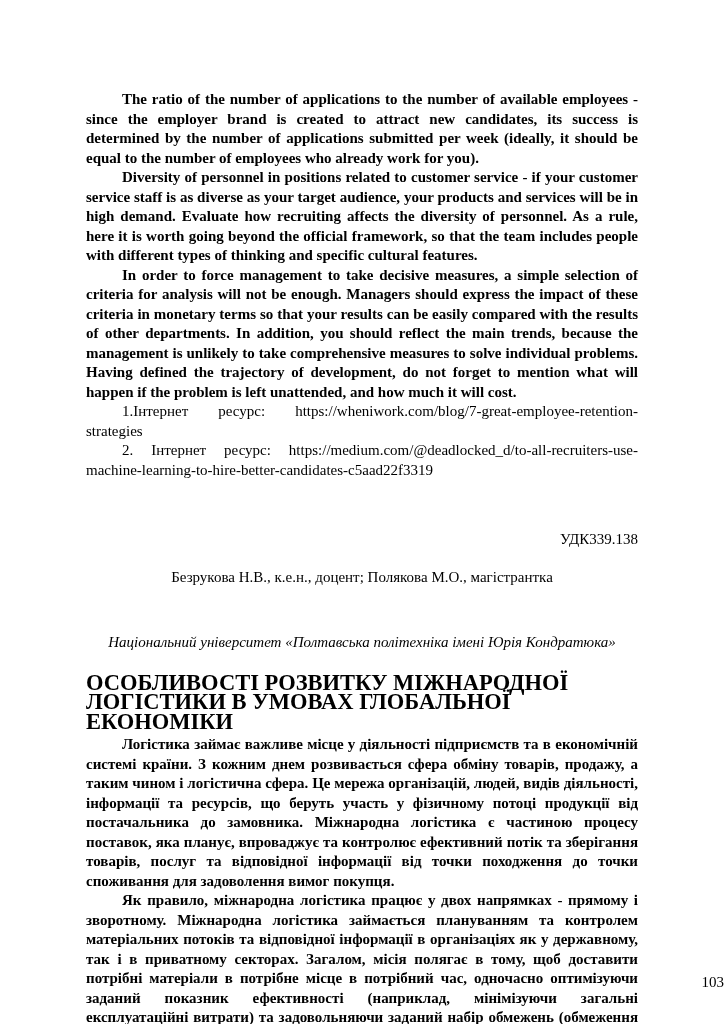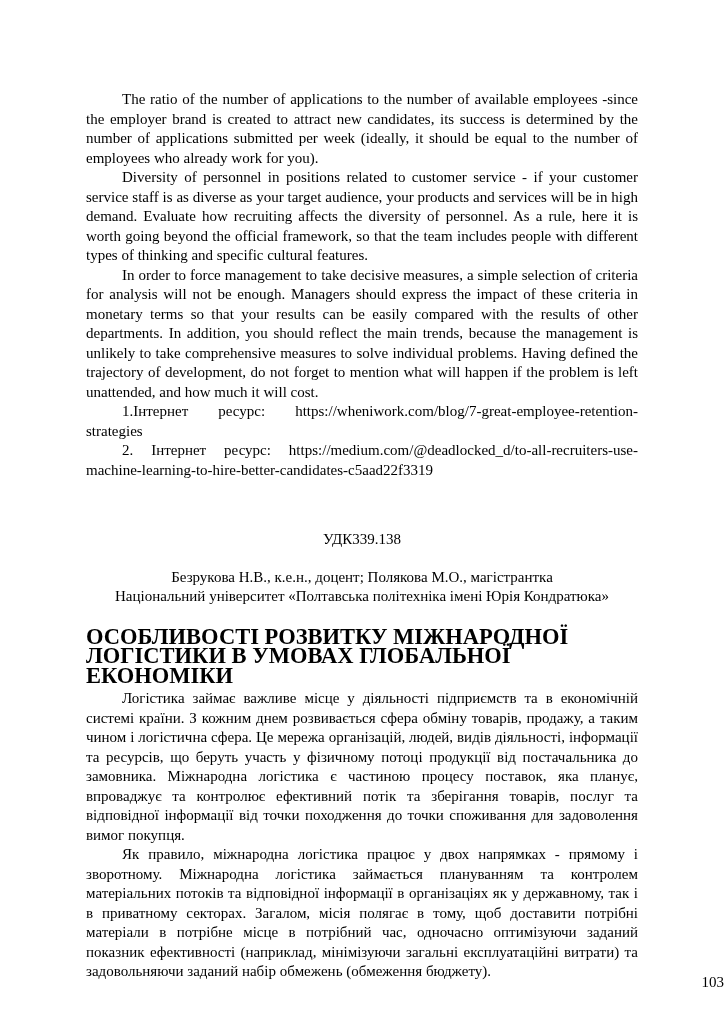--- a/index.html
+++ b/index.html
@@ -13,41 +13,44 @@
     background: #ffffff;
     color: #000000;
     padding: 90px 86px 0 86px;
     font-size: 15px;
     line-height: 19.5px;
   }
   .para {
     text-align: justify;
     text-indent: 36px;
     overflow-wrap: break-word;
+    font-weight: bold;
   }
   .refs-heading {
     text-align: center;
     font-weight: bold;
     margin-top: 19px;
   }
   .ref-item {
     text-align: justify;
     text-indent: 36px;
     overflow-wrap: break-word;
   }
   .udc {
     margin-top: 50px;
-    text-align: center;
+    text-align: right;
   }
   .authors {
     text-align: center;
     margin-top: 18px;
   }
   .affiliation, .location {
     text-align: center;
+    font-style: italic;
+    margin-top: 46px;
   }
   .article-title {
     text-align: left;
     font-weight: bold;
     margin-top: 20px;
   }
   .body-first {
     margin-top: 4px;
   }
   .page-number {

